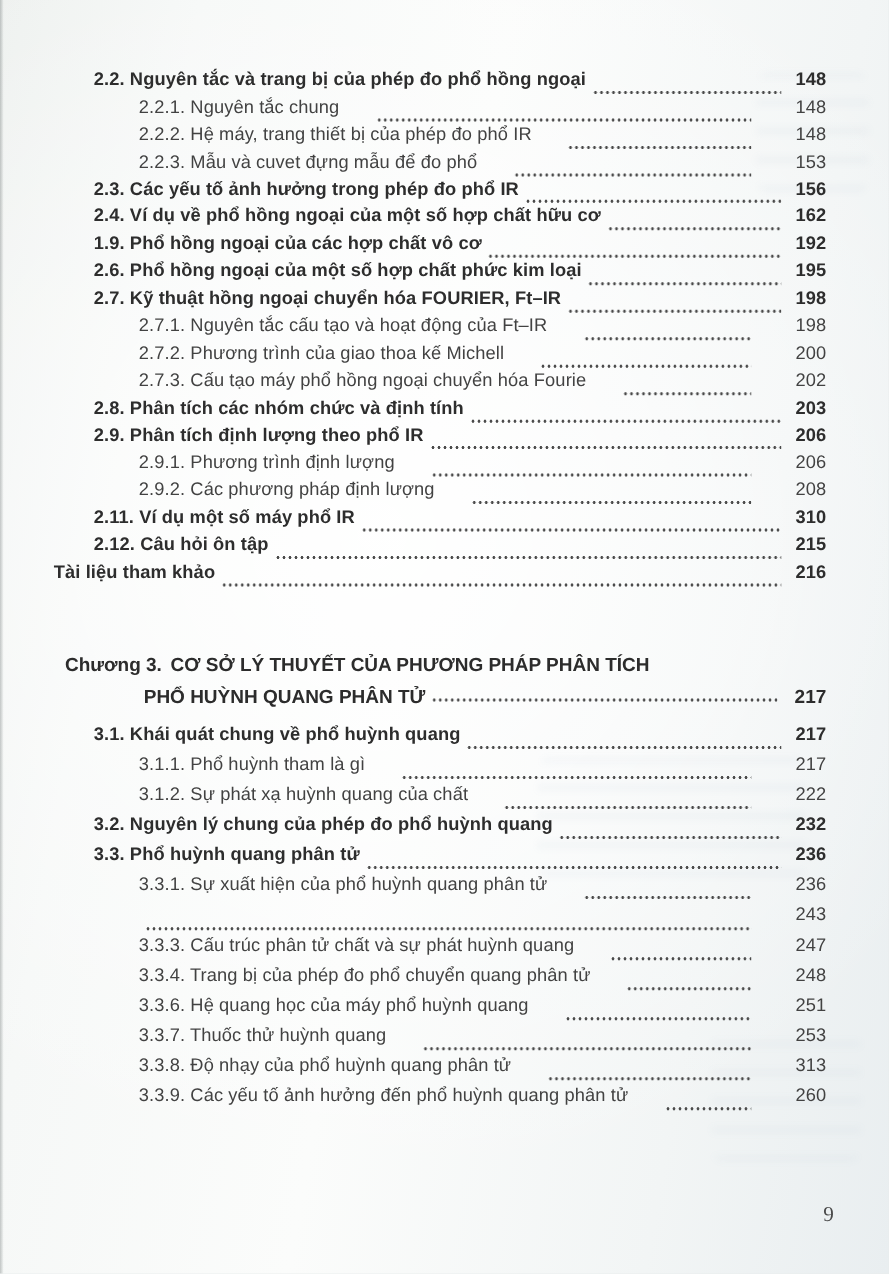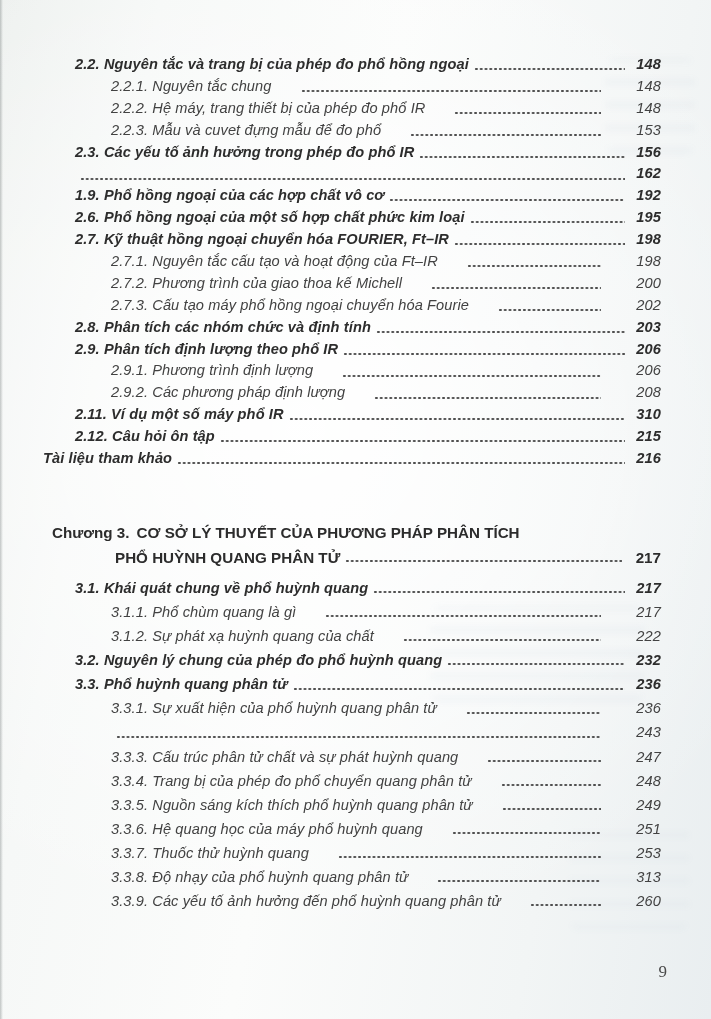--- a/index.html
+++ b/index.html
@@ -23,23 +23,23 @@
     position:absolute;border-radius:10px;filter:blur(3px);opacity:.35;pointer-events:none;
     background:repeating-linear-gradient(0deg, rgba(125,150,178,0.16) 0 6px, rgba(125,150,178,0) 6px 23px);
   }
   #ghost-1{top:58px;right:16px;width:90px;height:96px;}
   #ghost-2{top:606px;left:430px;width:215px;height:96px;}
   #ghost-3{top:826px;right:22px;width:120px;height:104px;opacity:.28;}
 
   #toc{position:absolute;left:43px;right:50px;top:54px;}
 
   .row{
-    display:flex;align-items:center;
+    display:flex;align-items:flex-end;
     height:21.9px;font-size:14.6px;line-height:21.9px;
-    color:#424242;letter-spacing:.1px;white-space:nowrap;font-style:italic;
+    color:#424242;letter-spacing:.1px;white-space:nowrap;
   }
   #ch3-list .row{height:24.1px;line-height:24.1px;}
   .row.b{font-weight:bold;color:#2d2d2d;}
   .lv0{padding-left:0;}
   .lv1{padding-left:32px;}
   .lv2{padding-left:68px;gap:24px;}
   .lab{white-space:nowrap;}
   .dots{
     flex:1 1 auto;min-width:10px;height:.85em;margin:0 4px 0 5px;
     background-image:radial-gradient(circle, #4b4b4b 1.02px, rgba(0,0,0,0) 1.35px);
@@ -92,20 +92,21 @@
           <span class="lab">2.2.3. Mẫu và cuvet đựng mẫu để đo phổ</span>
           <span class="dots"></span>
           <span class="pg">153</span>
         </div>
         <div class="row lv1 b">
           <span class="lab">2.3. Các yếu tố ảnh hưởng trong phép đo phổ IR</span>
           <span class="dots"></span>
           <span class="pg">156</span>
         </div>
         <div class="row lv1 b">
+          <span class="lab">2.4. Ví dụ về phổ hồng ngoại của một số hợp chất hữu cơ</span>
           <span class="dots"></span>
           <span class="pg">162</span>
         </div>
         <div class="row lv1 b">
           <span class="lab">1.9. Phổ hồng ngoại của các hợp chất vô cơ</span>
           <span class="dots"></span>
           <span class="pg">192</span>
         </div>
         <div class="row lv1 b">
           <span class="lab">2.6. Phổ hồng ngoại của một số hợp chất phức kim loại</span>
@@ -180,21 +181,21 @@
       </div>
     </div>
 
     <div id="ch3-list">
         <div class="row lv1 b">
           <span class="lab">3.1. Khái quát chung về phổ huỳnh quang</span>
           <span class="dots"></span>
           <span class="pg">217</span>
         </div>
         <div class="row lv2">
-          <span class="lab">3.1.1. Phổ chùm quang là gì</span>
+          <span class="lab">3.1.1. Phổ huỳnh tham là gì</span>
           <span class="dots"></span>
           <span class="pg">217</span>
         </div>
         <div class="row lv2">
           <span class="lab">3.1.2. Sự phát xạ huỳnh quang của chất</span>
           <span class="dots"></span>
           <span class="pg">222</span>
         </div>
         <div class="row lv1 b">
           <span class="lab">3.2. Nguyên lý chung của phép đo phổ huỳnh quang</span>
@@ -217,25 +218,20 @@
         </div>
         <div class="row lv2">
           <span class="lab">3.3.3. Cấu trúc phân tử chất và sự phát huỳnh quang</span>
           <span class="dots"></span>
           <span class="pg">247</span>
         </div>
         <div class="row lv2">
           <span class="lab">3.3.4. Trang bị của phép đo phổ chuyển quang phân tử</span>
           <span class="dots"></span>
           <span class="pg">248</span>
-        </div>
-        <div class="row lv2">
-          <span class="lab">3.3.5. Nguồn sáng kích thích phổ huỳnh quang phân tử</span>
-          <span class="dots"></span>
-          <span class="pg">249</span>
         </div>
         <div class="row lv2">
           <span class="lab">3.3.6. Hệ quang học của máy phổ huỳnh quang</span>
           <span class="dots"></span>
           <span class="pg">251</span>
         </div>
         <div class="row lv2">
           <span class="lab">3.3.7. Thuốc thử huỳnh quang</span>
           <span class="dots"></span>
           <span class="pg">253</span>

